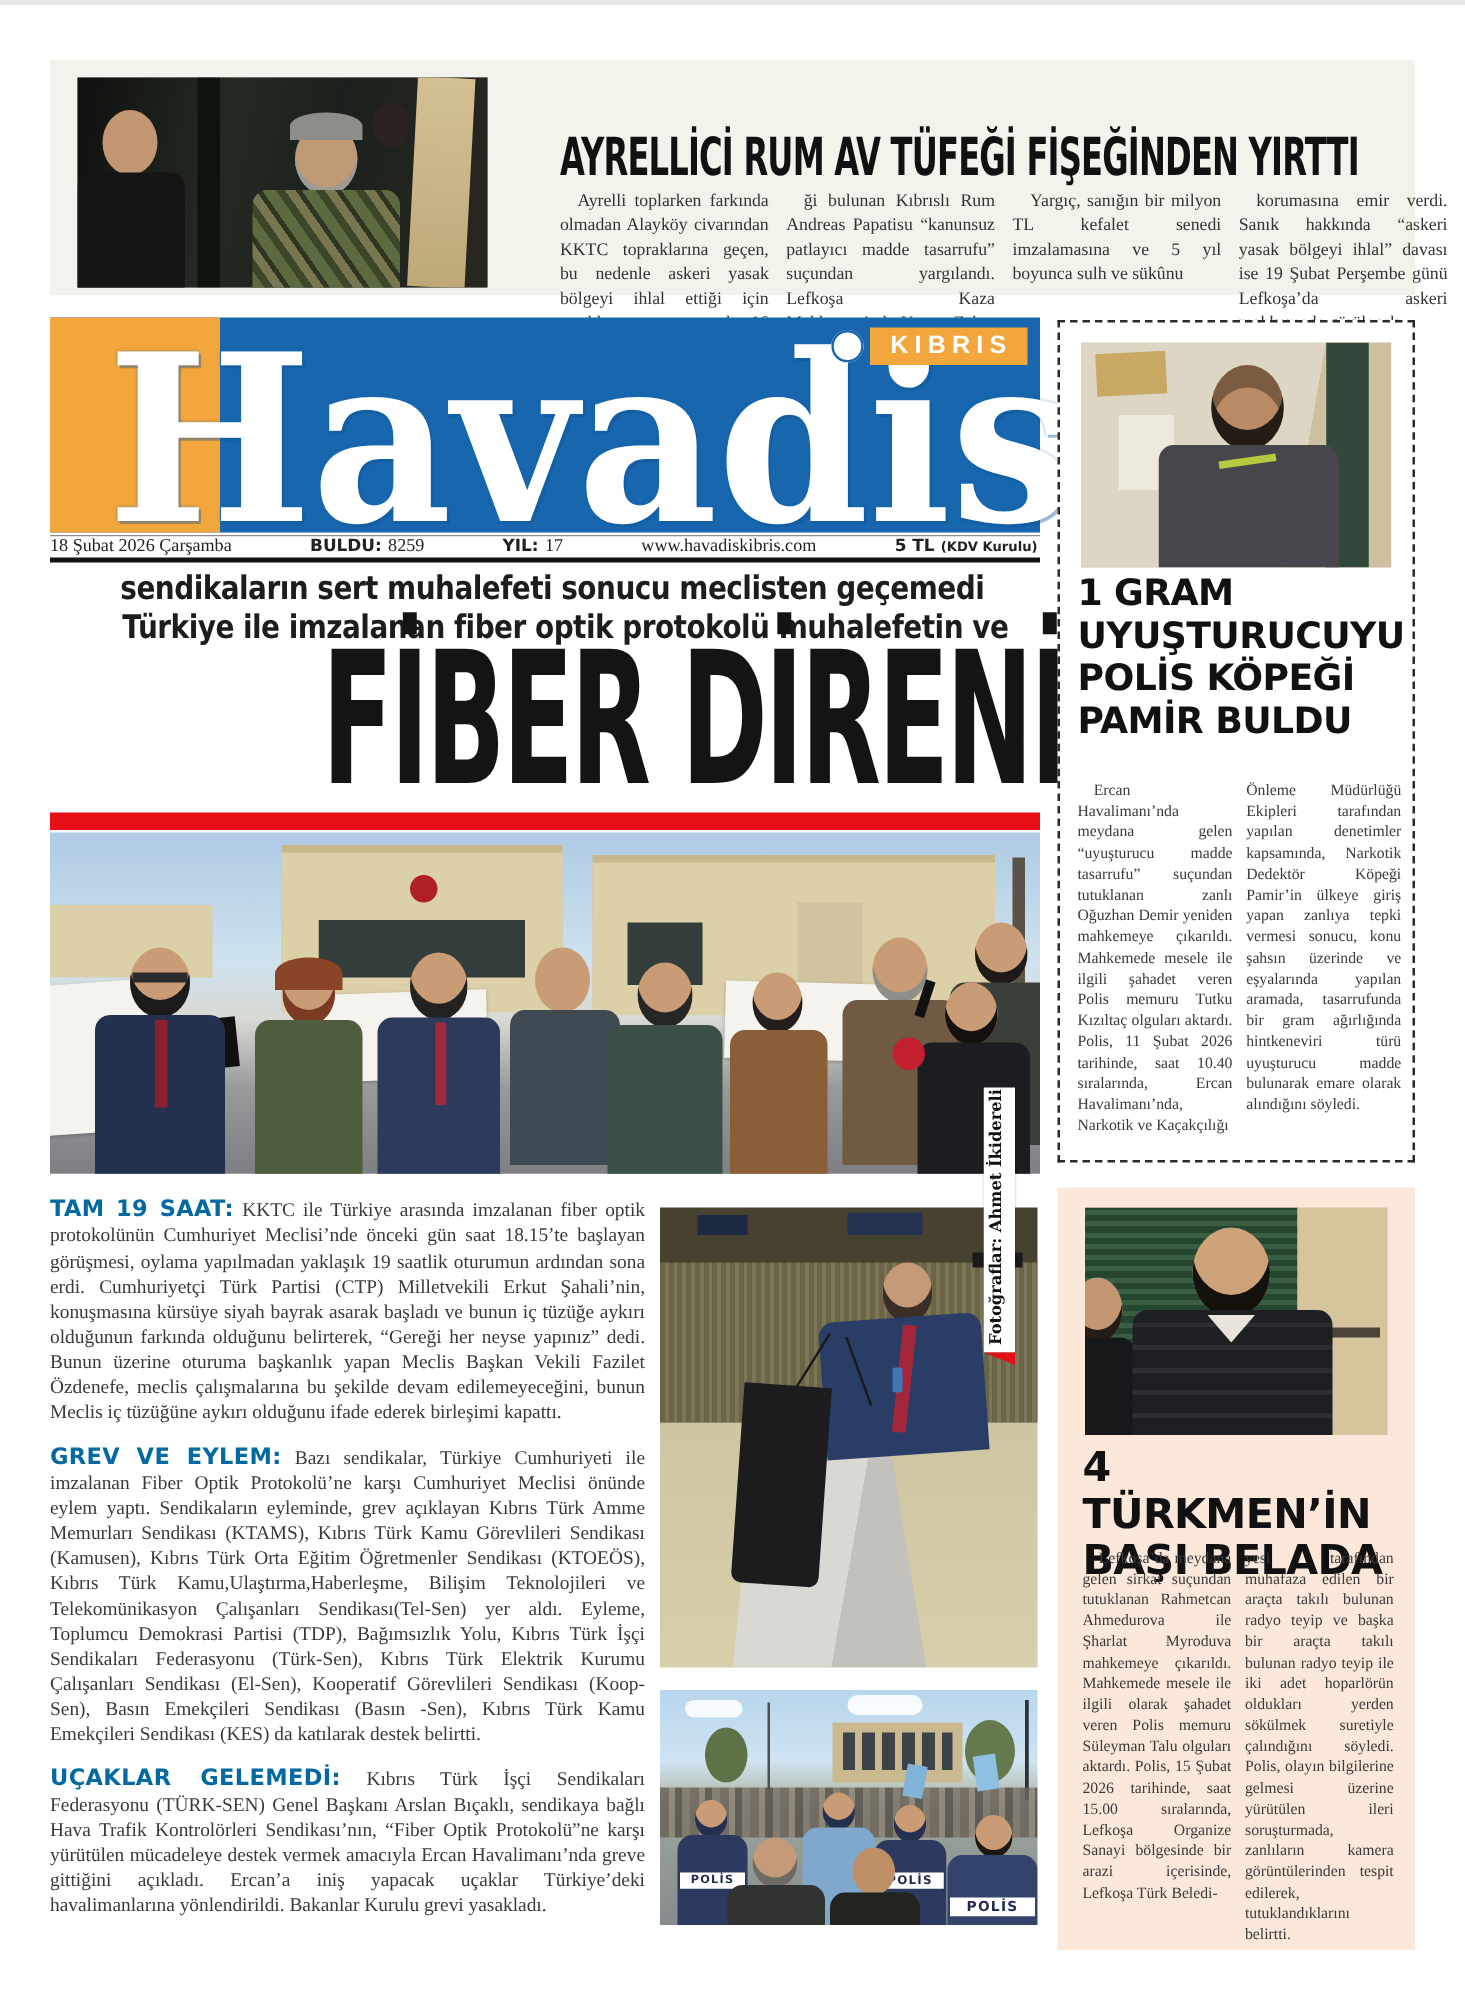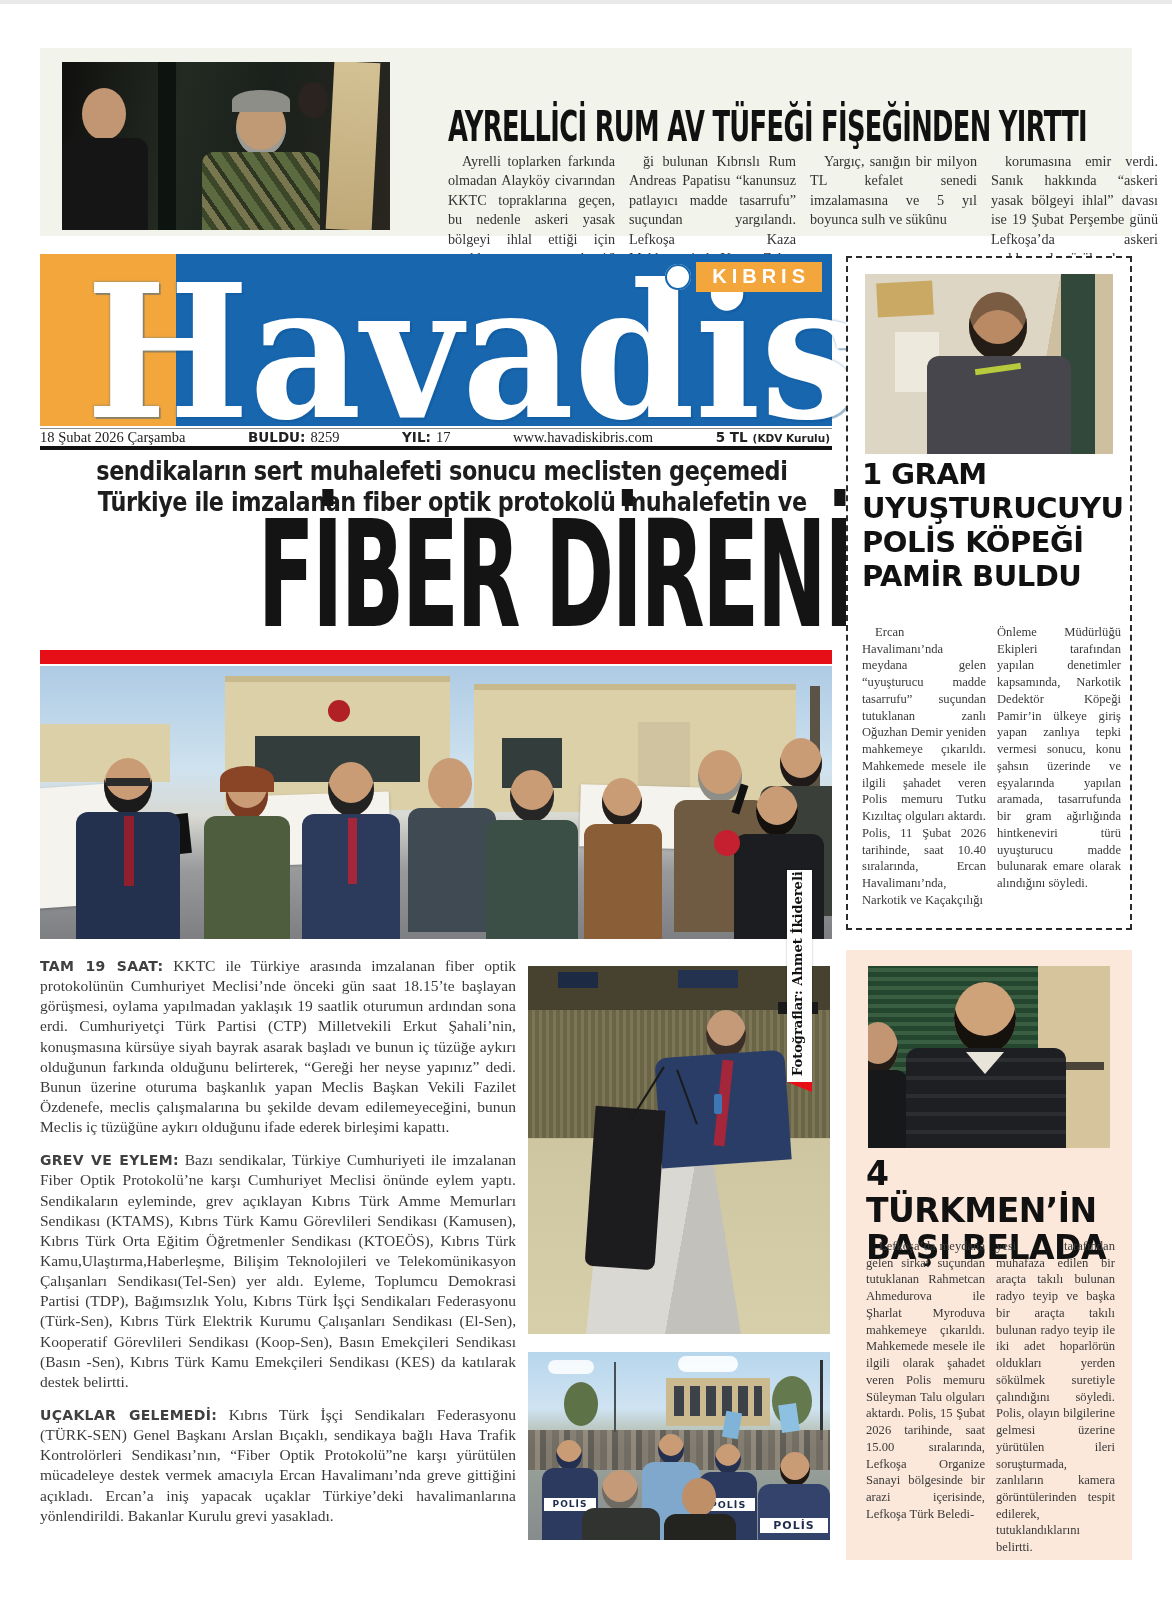--- a/index.html
+++ b/index.html
@@ -83,21 +83,21 @@
   .credit-text {
     position:absolute; left:3px; top:6px; height:200px; width:20px;
     writing-mode:vertical-rl; transform:rotate(180deg);
     font-family:"DejaVu Serif", serif; font-weight:bold; font-size:13px; color:#111;
     white-space:nowrap;
   }
 
   
   .article-body { left:40px; top:952px; width:476px; }
   .article-body p { font-size:15.5px; line-height:1.3; text-align:justify; color:#3a3a3a; margin-bottom:13px; }
-  .lead-in { font-family:"DejaVu Sans", sans-serif; font-weight:bold; color:#404040; font-size:14px; letter-spacing:0.3px; }
+  .lead-in { font-family:"DejaVu Sans", sans-serif; font-weight:bold; color:#0369a1; font-size:18px; letter-spacing:0.3px; }
 
   
   .podium-photo { left:528px; top:962px; width:302px; height:368px; overflow:hidden;
      background:linear-gradient(#47412f 0%, #47412f 12%, #6f6a4b 12.5%, #6f6a4b 46%, #cdc6a0 47%, #d6cfa9 100%); }
   .slats { position:absolute; left:0; top:44px; width:100%; height:128px;
      background:repeating-linear-gradient(90deg, #6b6547 0 4px, #7c7656 4px 7px); }
   .police-photo { left:528px; top:1348px; width:302px; height:188px; overflow:hidden;
      background:linear-gradient(#b7d6ec 0%, #cfe3f2 30%, #b9c4bb 42%, #9aa49b 52%, #868b8d 100%); }
   .vest-label { position:absolute; background:#fff; color:#1f2c4d; font-family:"DejaVu Sans", sans-serif;
      font-weight:bold; text-align:center; letter-spacing:1px; }

